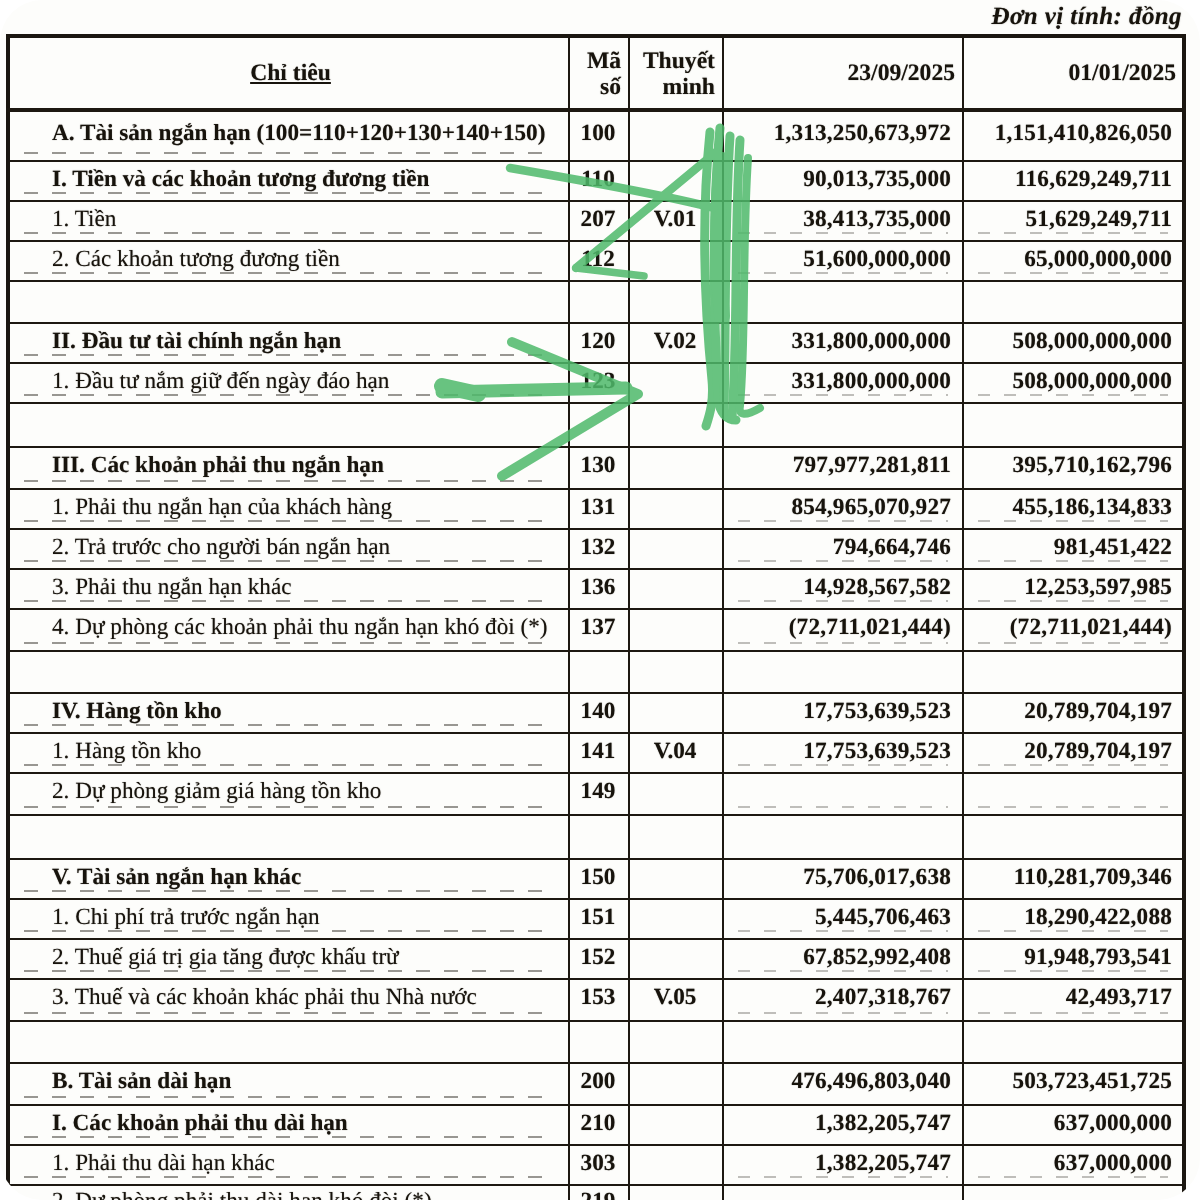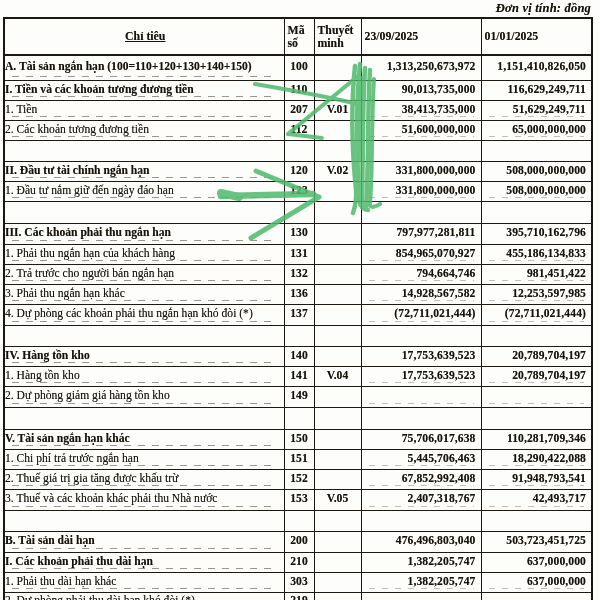--- a/index.html
+++ b/index.html
@@ -1,20 +1,21 @@
 <!DOCTYPE html>
 <html><head>
 <meta charset="utf-8">
 <style>
   html,body{margin:0;padding:0;background:#ffffff;}
   .page{
     position:relative;width:600px;height:600px;overflow:hidden;
     background:#fdfdfb;
     font-family:"Liberation Serif","DejaVu Serif",serif;
     color:#17130c;
+    border-radius:21px;
   }
   .unit-note{
     position:absolute;top:1px;right:9px;
     font-style:italic;font-weight:700;font-size:12.5px;
     letter-spacing:0.2px;
     text-shadow:0 0 0.6px rgba(25,20,10,.55);
   }
   table.bs{
     position:absolute;left:3px;top:17px;width:588px;
     border-collapse:collapse;table-layout:fixed;
@@ -22,29 +23,29 @@
   }
   col.c1{width:280px}col.c2{width:30px}col.c3{width:47px}col.c4{width:120px}col.c5{width:111px}
   th,td{
     border:1.6px solid #1d1811;
     font-size:11.6px;line-height:1.1;
     padding:0 3px;overflow:hidden;white-space:nowrap;
     text-shadow:0 0 0.55px rgba(25,20,10,.5);
   }
   thead th{
     height:35px;font-weight:700;font-size:11.8px;
-    text-align:left;vertical-align:middle;white-space:normal;
+    text-align:right;vertical-align:middle;white-space:normal;
     border-bottom-width:2px;
   }
   thead th.c1{text-align:center;padding-left:5px;text-decoration:underline;}
   tbody tr{height:20px;}
   tbody tr.h21{height:21px;}
   tbody tr.h22{height:22px;}
   tbody tr:first-child{height:25px;}
-  td.c1{text-align:left;padding-left:0;}
+  td.c1{text-align:left;padding-left:21px;}
   td.c2,td.c3{text-align:center;font-weight:600;}
   td.c4,td.c5{text-align:right;padding-right:5px;font-weight:600;letter-spacing:0.1px;}
   tr.section td{font-weight:700;}
   
   tr.section td.c1, tr.item td.c1{
     background-image:repeating-linear-gradient(90deg, rgba(30,26,18,.45) 0 7px, transparent 7px 14px);
     background-size:calc(100% - 20px) 1.3px;
     background-repeat:no-repeat;
     background-position:7px calc(100% - 2.5px);
   }

